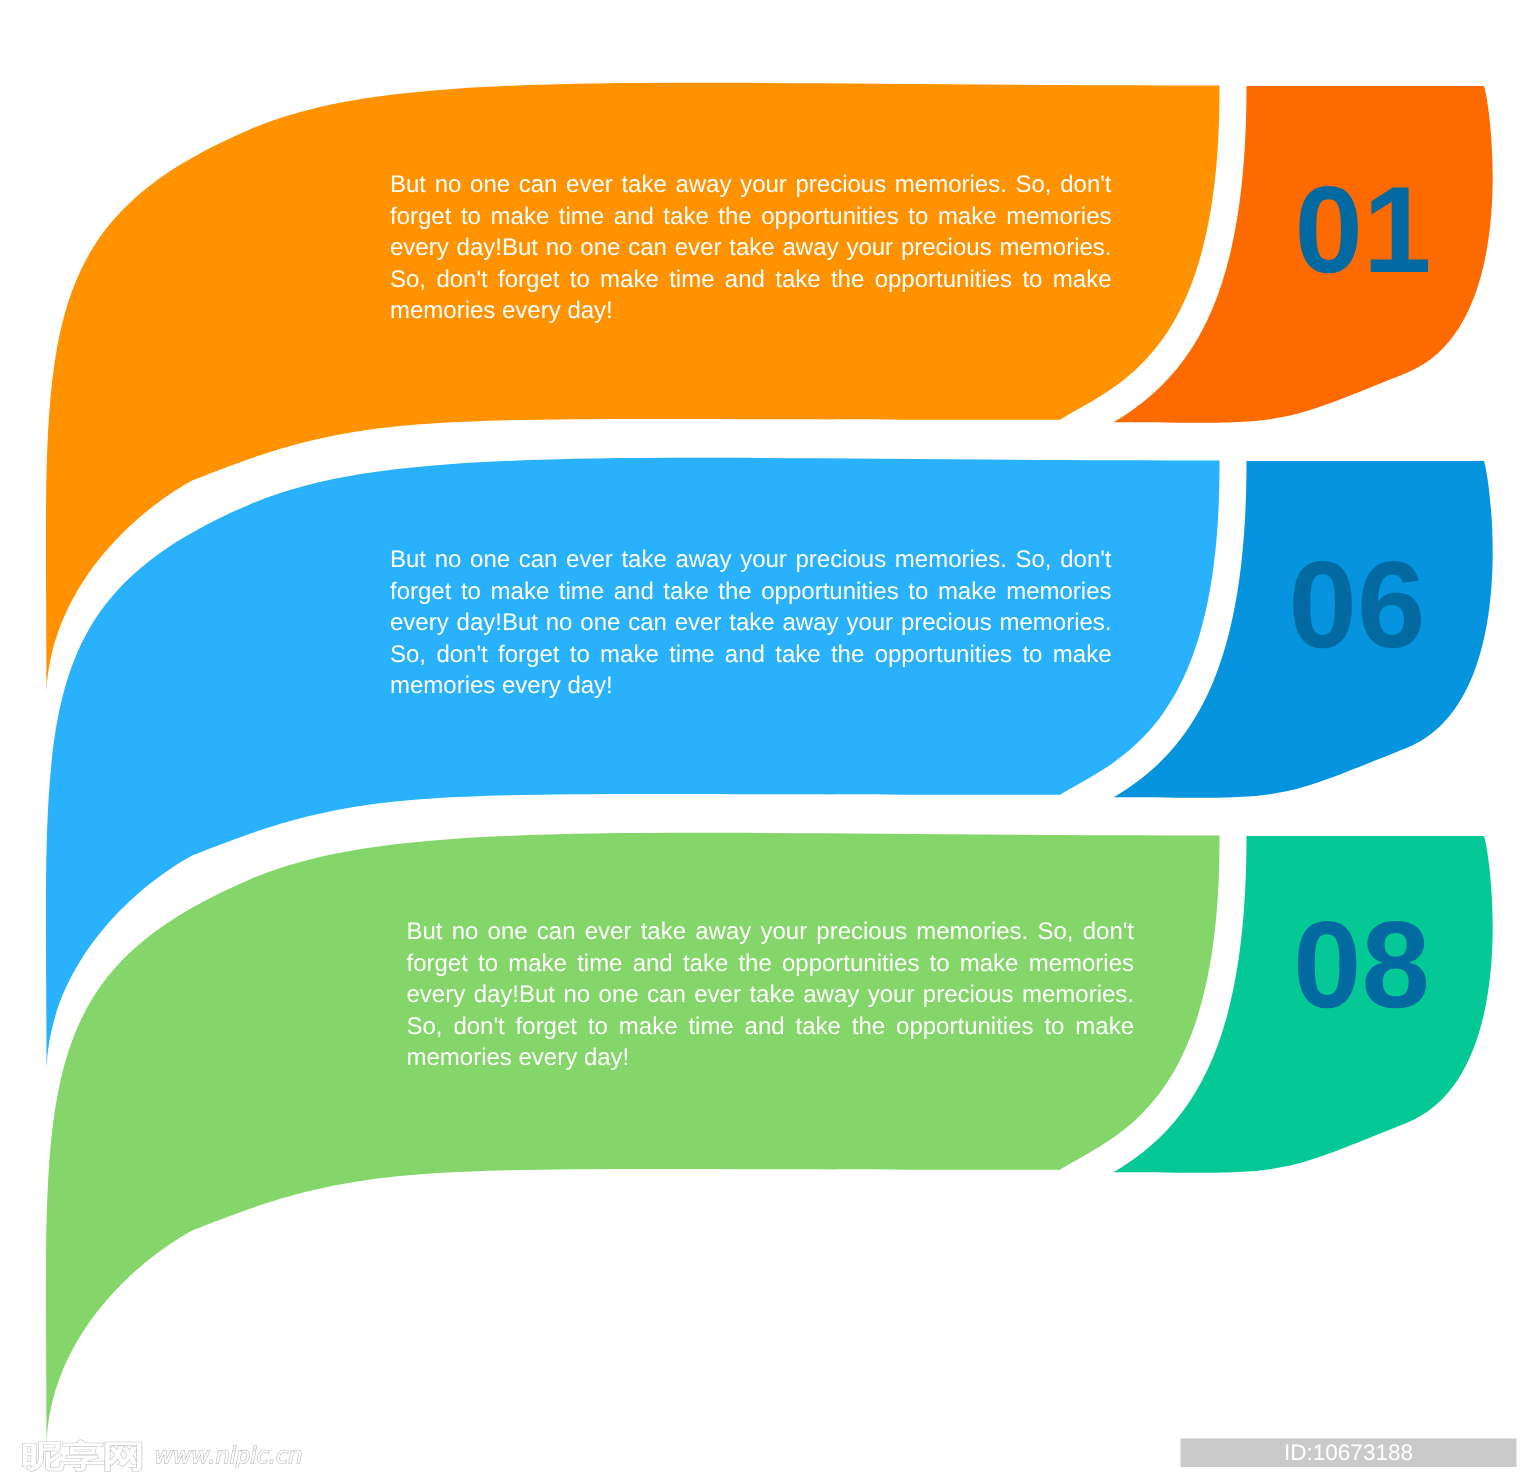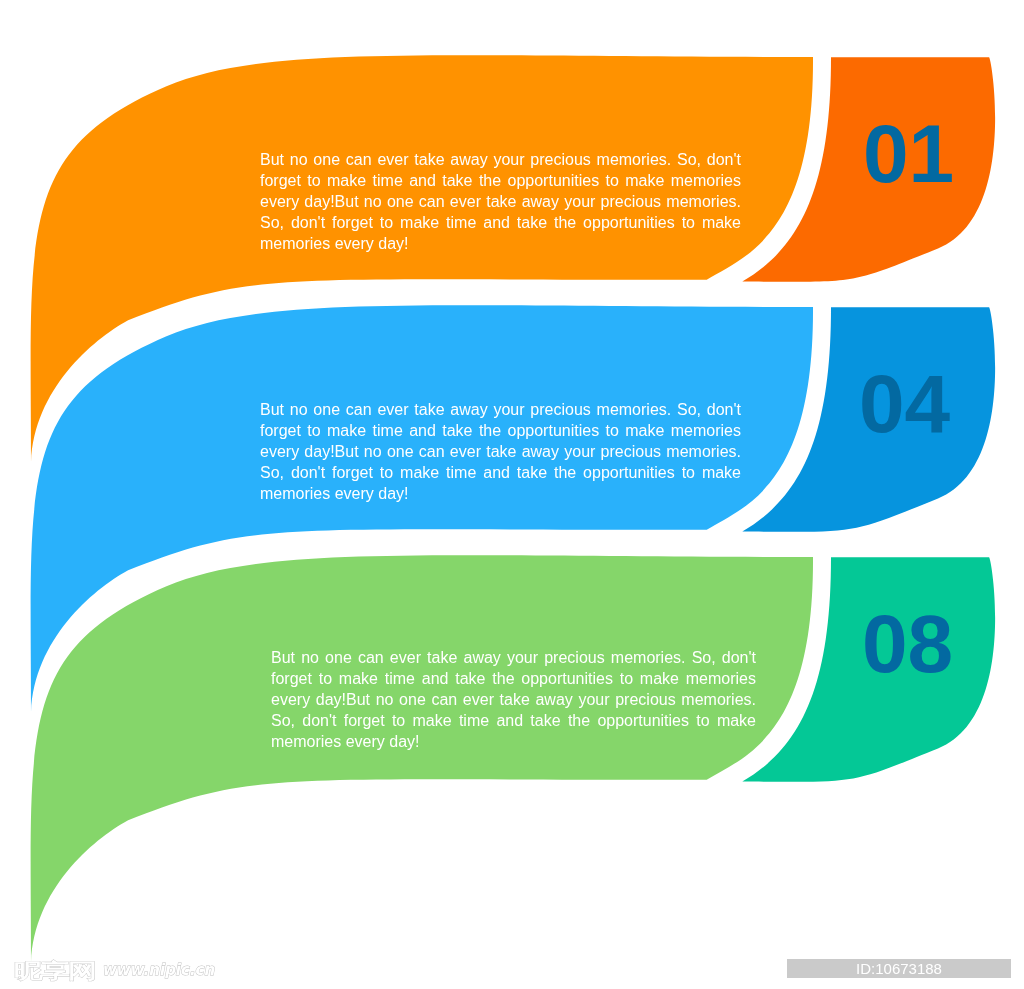--- a/index.html
+++ b/index.html
@@ -1,28 +1,28 @@
 <!DOCTYPE html>
 <html><head>
 <meta charset="utf-8">
 <title>Three Step Ribbon Infographic</title>
 <style>
   html,body{margin:0;padding:0;background:#ffffff;width:1024px;height:989px;overflow:hidden;}
   .stage{position:relative;width:1024px;height:989px;background:#ffffff;}
   svg.art{position:absolute;left:0;top:0;display:block;}
   .overlay{position:absolute;left:0;top:0;width:1024px;height:989px;}
   .body-text{position:absolute;font-family:"Liberation Sans",sans-serif;color:#ffffff;
-    font-size:16px;line-height:20.9px;text-align:justify;margin-top:36px;}
+    font-size:16px;line-height:20.9px;text-align:justify;}
   .num{position:absolute;font-family:"Liberation Sans",sans-serif;color:#0369a1;
     font-weight:bold;font-size:82px;line-height:82px;}
   .wm{position:absolute;white-space:nowrap;font-family:"DejaVu Sans",sans-serif;left:14px;top:946px;}
   .wm-logo{display:inline-block;font-size:29px;font-weight:bold;letter-spacing:-2px;
     color:#ffffff;-webkit-text-stroke:0.9px #c0c0c0;paint-order:stroke fill;
     transform:scaleY(0.72);transform-origin:left bottom;margin-right:8px;}
-  .wm-site{font-size:15px;font-style:italic;font-weight:bold;
+  .wm-site{font-size:15px;font-style:italic;font-weight:normal;
     color:#ffffff;-webkit-text-stroke:0.9px #c0c0c0;paint-order:stroke fill;}
   .idbox{position:absolute;left:787px;top:958.7px;width:224px;height:19.5px;background:#cacaca;}
   .idtext{position:absolute;left:787px;top:958.7px;width:224px;height:19.5px;line-height:19.5px;
     text-align:center;font-family:"Liberation Sans",sans-serif;color:#ffffff;font-size:15px;}
 </style>
 </head>
 <body>
 
 <div class="stage">
 
@@ -40,21 +40,21 @@
           <path d="M831,557.3 C831,688 800,748 742.3,781.5 C861.7,782.2 848,784.5 938,748.5 C1017,716.5 992,558.8 989.1,557.3 Z" fill="#04C896"></path>
           <path d="M813,557 C814,735 746,756 706.7,779.8 C273,780.4 254,770.3 128.1,820.3 C92,840 34,890 31,962 C31,731.1 16.5,650.4 166.5,586.3 C264.3,544.4 429.4,557 813,557 Z" fill="#85D66A"></path>
         </g>
       </g>
   </svg>
 
   <div class="overlay" id="overlay">
       <div class="body-text" style="left: 260px; top: 114px; width: 481px; color: rgb(255, 255, 255);">But no one can ever take away your precious memories. So, don't forget to make time and take the opportunities to make memories every day!But no one can ever take away your precious memories. So, don't forget to make time and take the opportunities to make memories every day!</div>
       <div class="num" style="left: 863px; top: 113px;">01</div>
       <div class="body-text" style="left: 260px; top: 364px; width: 481px; color: rgb(255, 255, 255);">But no one can ever take away your precious memories. So, don't forget to make time and take the opportunities to make memories every day!But no one can ever take away your precious memories. So, don't forget to make time and take the opportunities to make memories every day!</div>
-      <div class="num" style="left: 859px; top: 363px;">04</div>
+      <div class="num" style="left: 859px; top: 363px;">06</div>
       <div class="body-text" style="left: 271px; top: 612px; width: 485px; color: rgb(255, 255, 255);">But no one can ever take away your precious memories. So, don't forget to make time and take the opportunities to make memories every day!But no one can ever take away your precious memories. So, don't forget to make time and take the opportunities to make memories every day!</div>
       <div class="num" style="left: 862px; top: 603px;">08</div>
     </div>
 
   <div class="wm">
     <span class="wm-logo">昵享网</span><span class="wm-site">www.nipic.cn</span>
   </div>
 
   <div class="idbox"></div>
   <div class="idtext">ID:10673188 NO:20200617224206236084</div>

